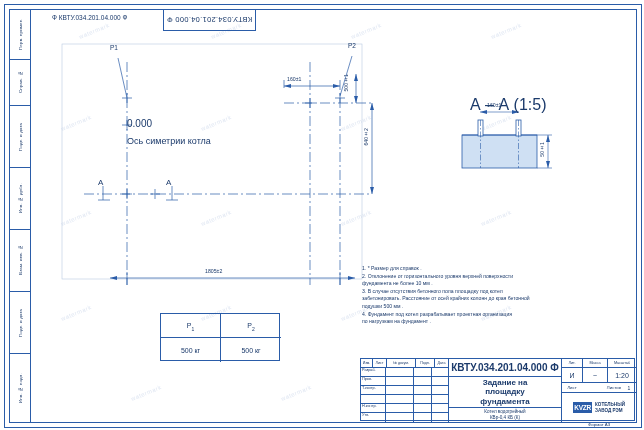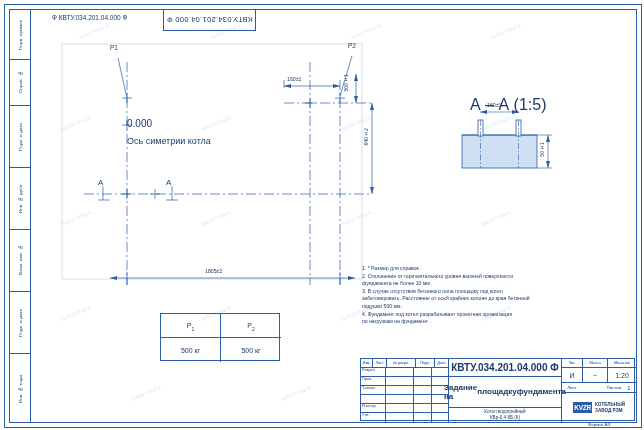--- a/index.html
+++ b/index.html
@@ -211,21 +211,21 @@
         <div style="position:absolute;left:0;top:27px;width:100%;height:9px;border-bottom:1px solid #2a5ca8;box-sizing:border-box;font-size:3.8px;padding-left:1px;"></div>
         <div style="position:absolute;left:0;top:36px;width:100%;height:9px;border-bottom:1px solid #2a5ca8;box-sizing:border-box;font-size:3.8px;padding-left:1px;">Н.контр.</div>
         <div style="position:absolute;left:0;top:45px;width:100%;height:9px;box-sizing:border-box;font-size:3.8px;padding-left:1px;">Утв.</div>
         <div style="position:absolute;left:24px;top:0;width:0;height:54px;border-left:1px solid #2a5ca8;"></div>
         <div style="position:absolute;left:52px;top:0;width:0;height:54px;border-left:1px solid #2a5ca8;"></div>
         <div style="position:absolute;left:70px;top:0;width:0;height:54px;border-left:1px solid #2a5ca8;"></div>
       </div>
     </div>
 
     <div style="position:absolute;left:88px;top:0;width:112px;height:18px;border-bottom:1px solid #2a5ca8;box-sizing:border-box;display:flex;align-items:center;justify-content:center;font-size:10px;font-weight:bold;">КВТУ.034.201.04.000 Ф</div>
-    <div style="position:absolute;left:88px;top:18px;width:112px;height:31px;border-bottom:1px solid #2a5ca8;box-sizing:border-box;display:flex;flex-direction:row;align-items:center;justify-content:center;line-height:9.5px;">
+    <div style="position:absolute;left:88px;top:18px;width:112px;height:31px;border-bottom:1px solid #2a5ca8;box-sizing:border-box;display:flex;flex-direction:column;align-items:center;justify-content:center;line-height:9.5px;">
       <div style="font-size:8px;font-weight:bold;">Задание на</div>
       <div style="font-size:8px;font-weight:bold;">площадку</div>
       <div style="font-size:8px;font-weight:bold;text-align:center;">фундамента</div>
     </div>
     <div style="position:absolute;left:88px;top:49px;width:112px;height:14px;box-sizing:border-box;display:flex;flex-direction:column;align-items:center;justify-content:center;line-height:6.5px;">
       <div style="font-size:4.6px;">Котел водогрейный</div>
       <div style="font-size:4.6px;">КВр-0,4  КБ  (К)</div>
     </div>
 
     <div style="position:absolute;left:200px;top:0;width:75px;height:63px;border-left:1px solid #2a5ca8;box-sizing:border-box;">

